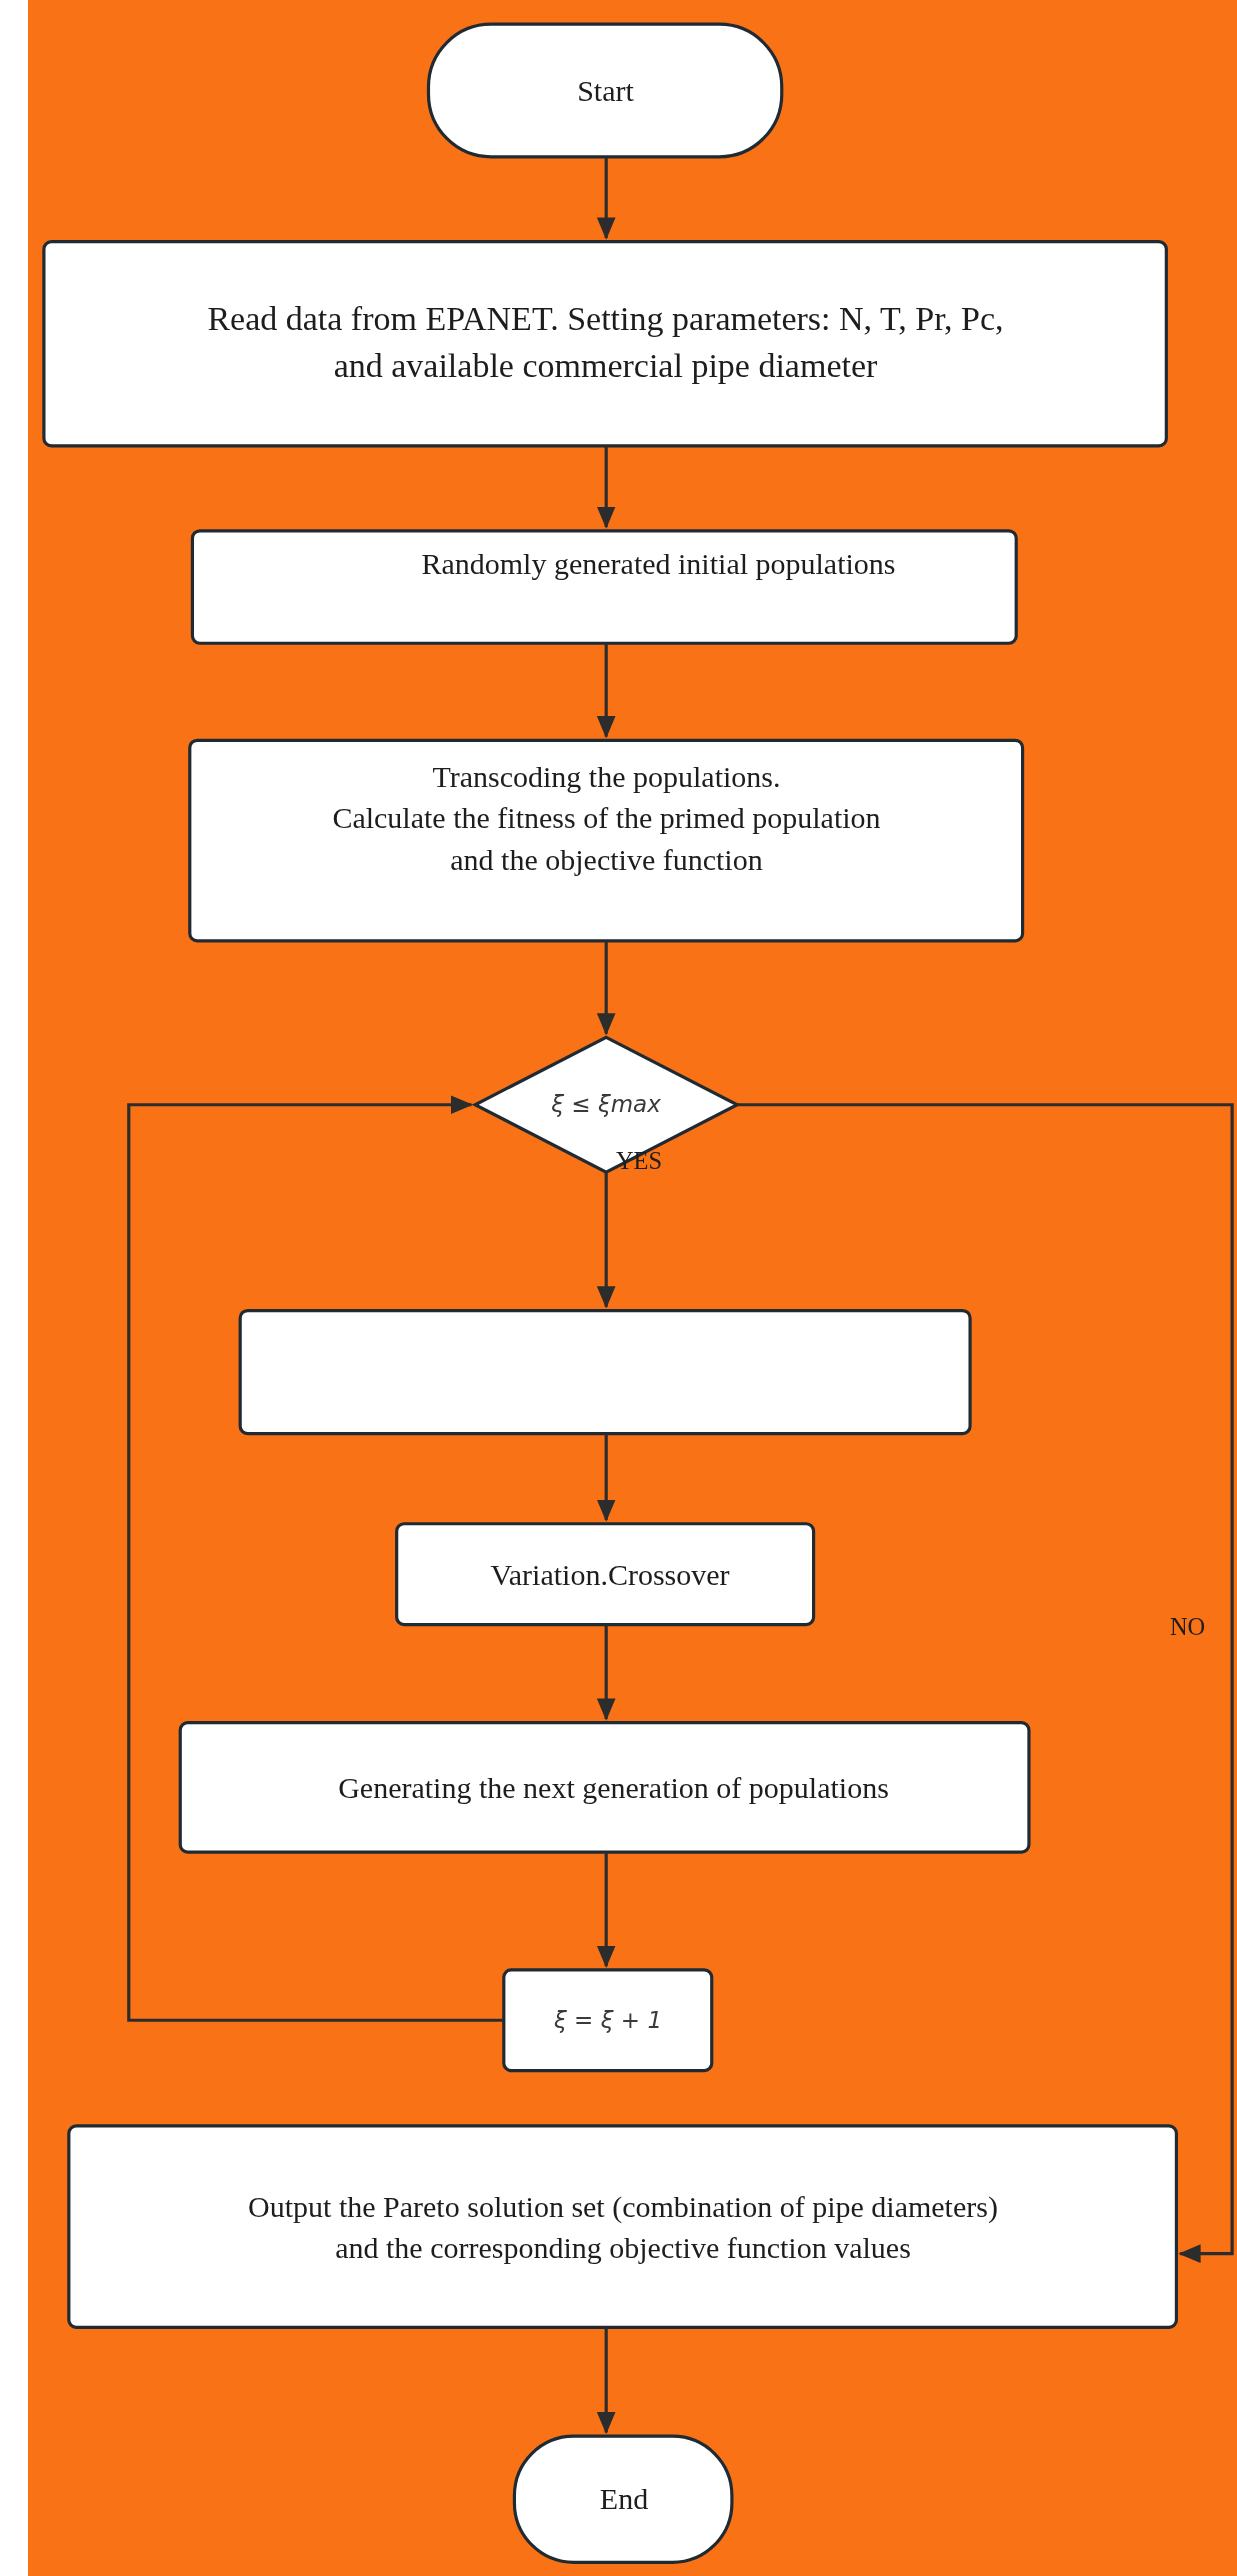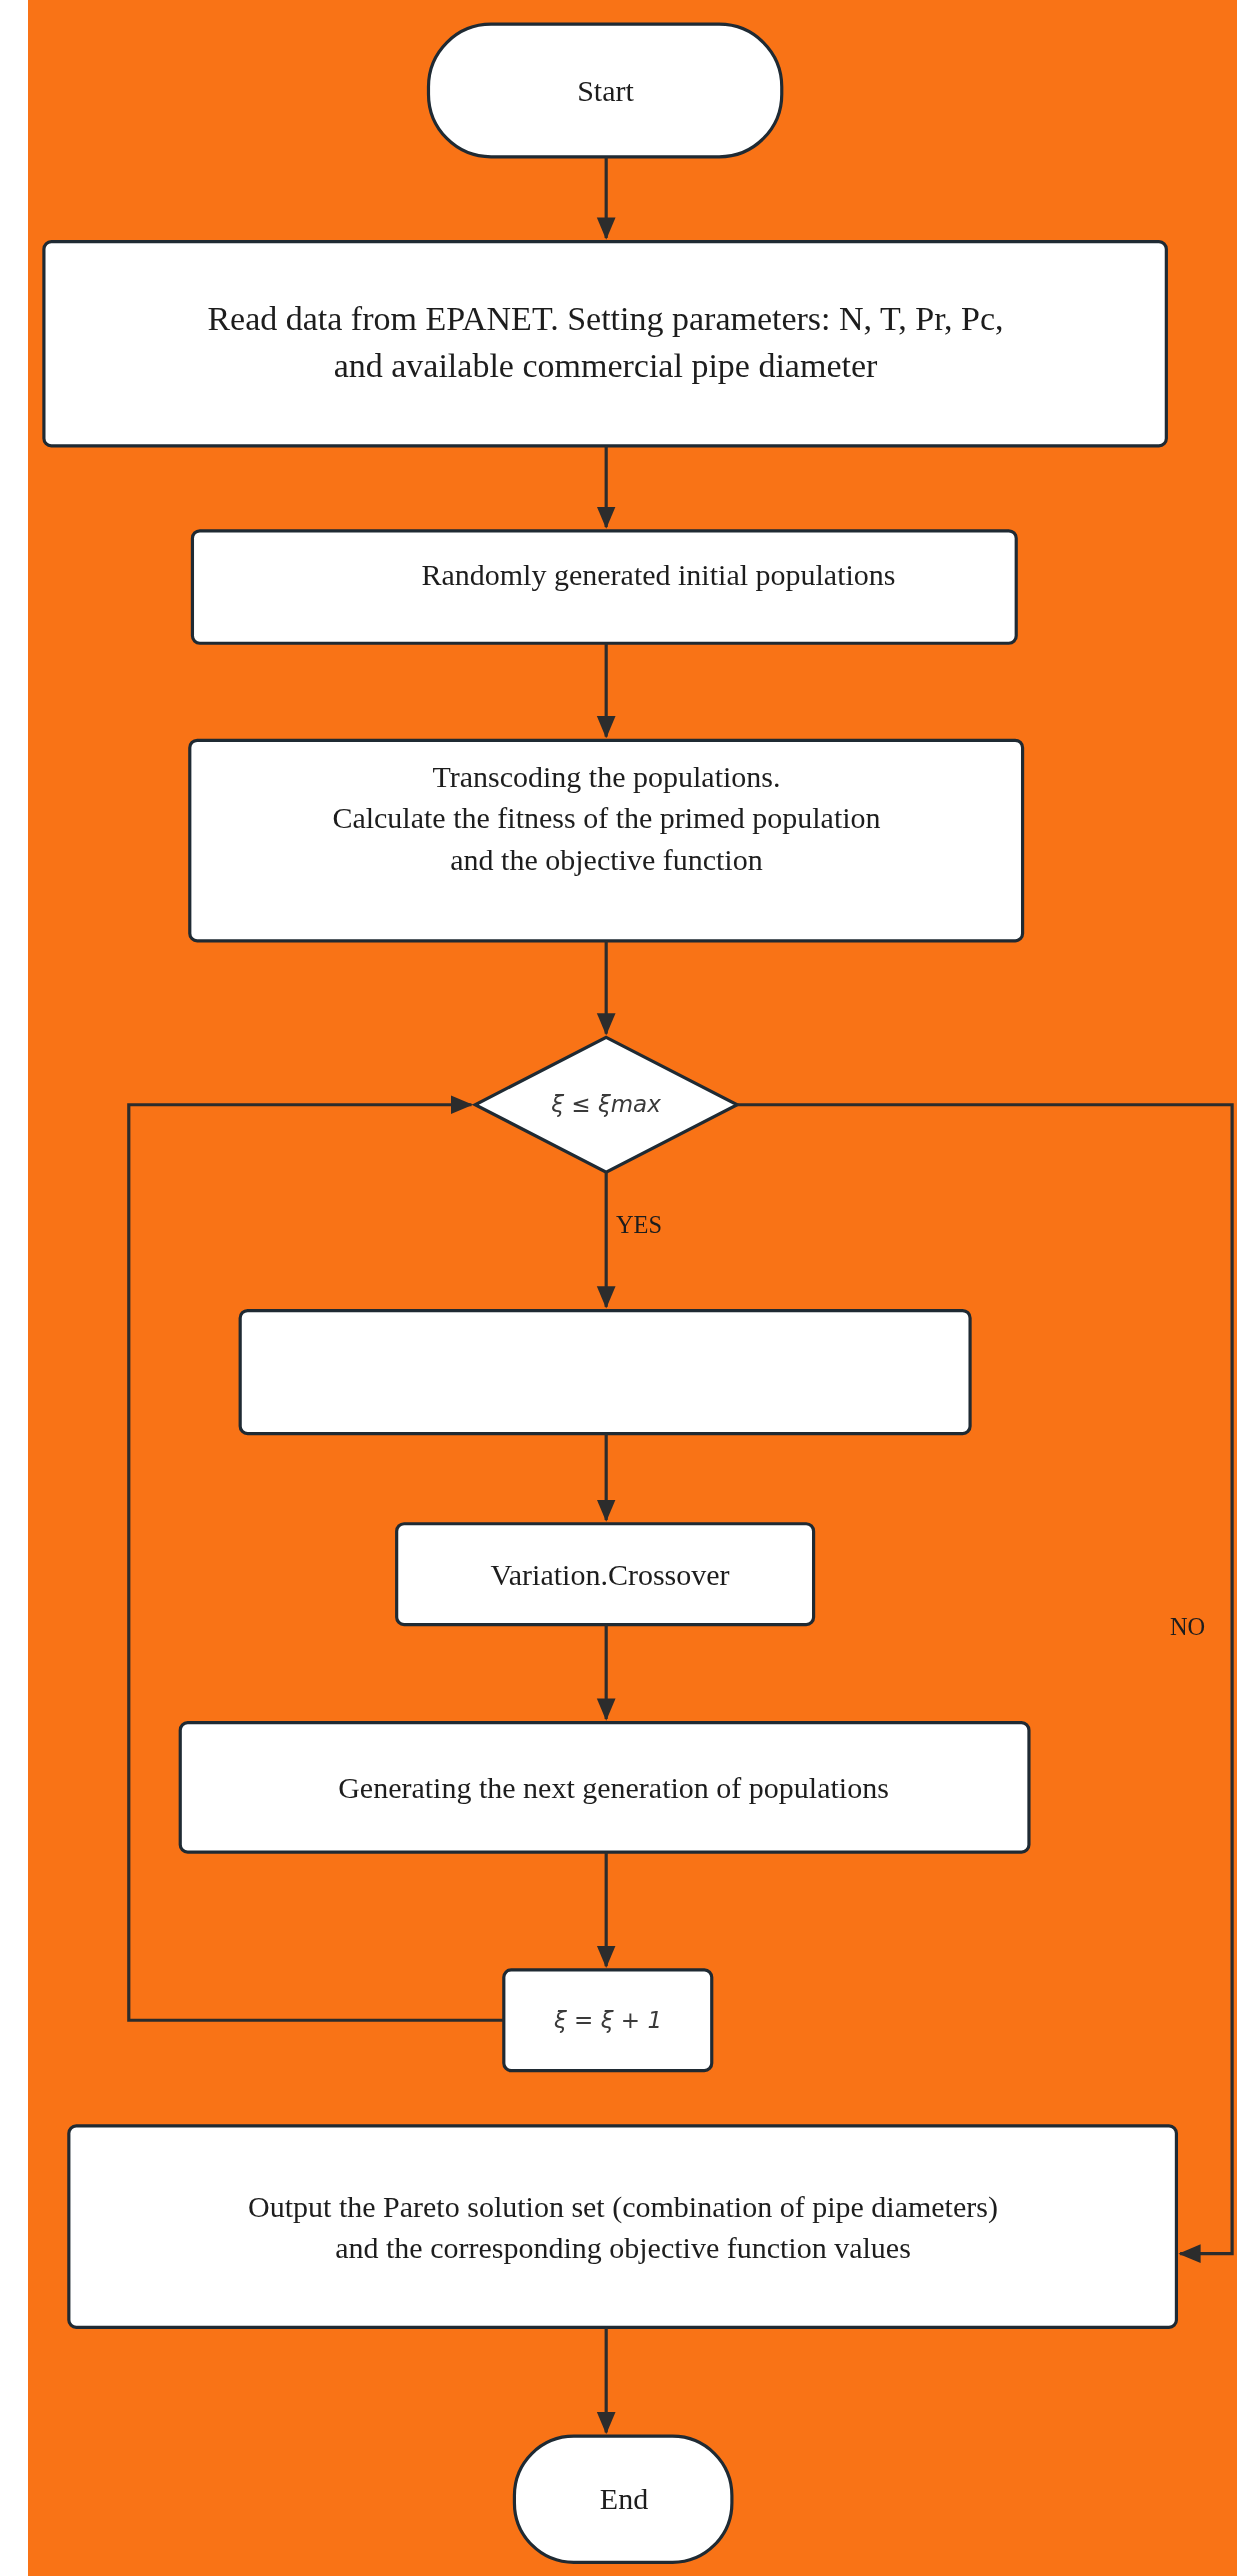--- a/index.html
+++ b/index.html
@@ -89,38 +89,38 @@
       <polyline points="1337,2082 2270,2082 2270,4248 2172,4248" marker-end="url(#arrow)"></polyline>
       <line x1="1090" y1="4387" x2="1090" y2="4585" marker-end="url(#arrow)"></line>
     </g>
   </svg>
 
   <div class="node-label" style="left:401px;top:24px;width:353px;height:133px;font-size:30px;">Start</div>
 
   <div class="node-label" style="left:16px;top:241px;width:1123px;height:204px;font-size:34px;">Read data from EPANET. Setting parameters: N,  T, Pr,  Pc,
 and available commercial pipe diameter</div>
 
-  <div class="node-label" style="left:164px;top:519px;width:933px;height:112px;font-size:30px;text-align:right;">Randomly generated initial populations</div>
+  <div class="node-label" style="left:164px;top:508px;width:933px;height:112px;font-size:30px;text-align:right;">Randomly generated initial populations</div>
 
   <div class="node-label" style="left:162px;top:740px;width:833px;height:156px;font-size:30px;">Transcoding the populations.
 Calculate the fitness of the primed population
 and the objective function</div>
 
   <div class="node-label math" style="left:447px;top:1078px;width:262px;height:53px;font-size:23px;">ξ ≤ ξmax</div>
 
 
   <div class="node-label" style="left:369px;top:1524px;width:426px;height:101px;font-size:30px;">Variation.Crossover</div>
 
   <div class="node-label" style="left:152px;top:1723px;width:849px;height:129px;font-size:30px;padding-left:9px;">Generating the next generation of populations</div>
 
   <div class="node-label math" style="left:476px;top:1970px;width:208px;height:101px;font-size:23px;">ξ = ξ + 1</div>
 
   <div class="node-label" style="left:487px;top:2436px;width:218px;height:126px;font-size:30px;">End</div>
 
   <div class="node-label" style="left:41px;top:2126px;width:1108px;height:202px;font-size:30px;">Output the Pareto solution set (combination of pipe diameters)
 and the corresponding objective function values</div>
 
-  <div class="edge-label" style="left:588px;top:1211px;">YES</div>
+  <div class="edge-label" style="left:588px;top:1147px;">YES</div>
 
   <div class="edge-label" style="left:1142px;top:1613px;">NO</div>
 
 </div>
 
 
 </body></html>

